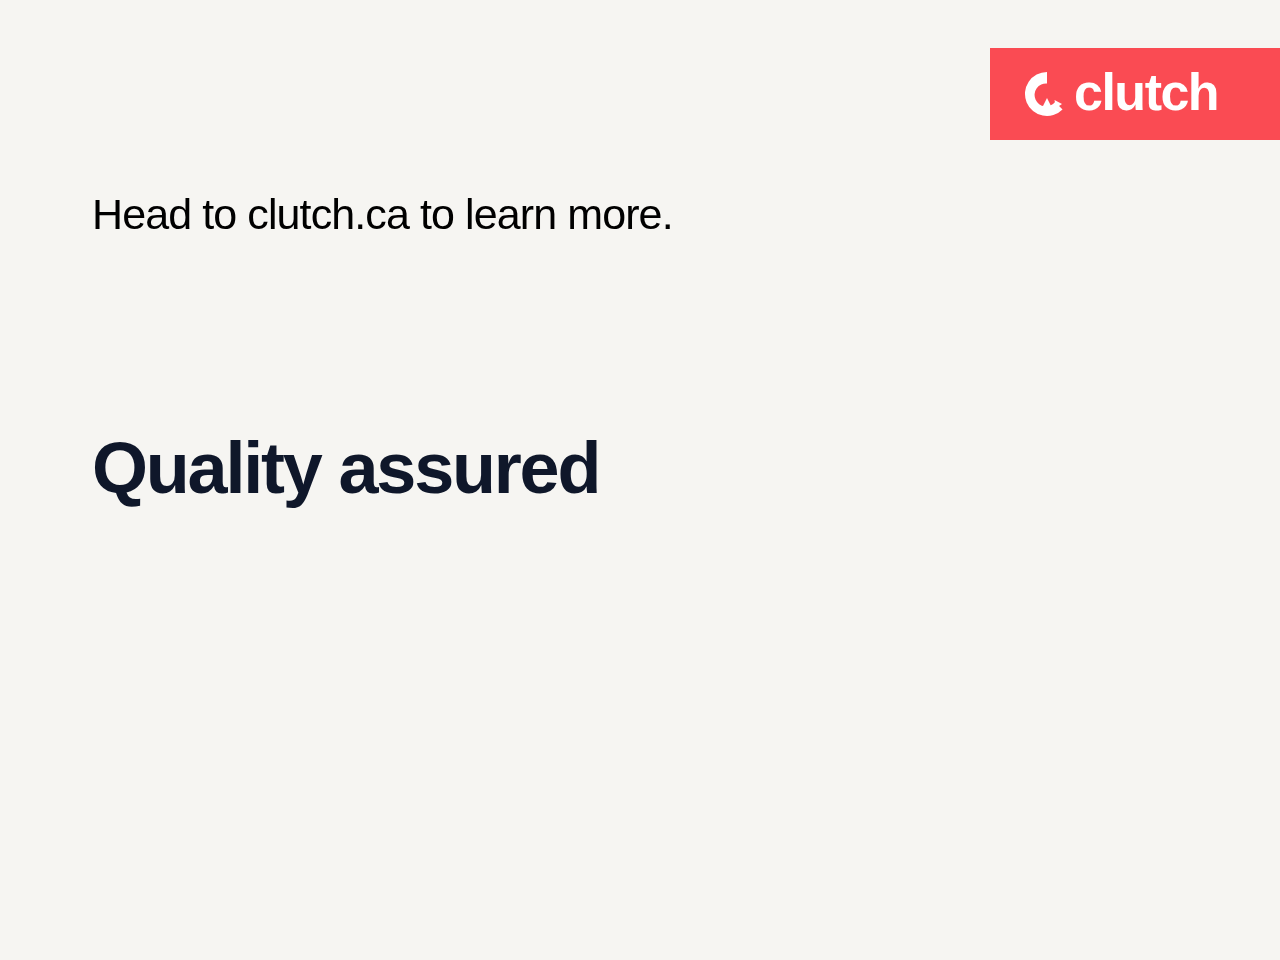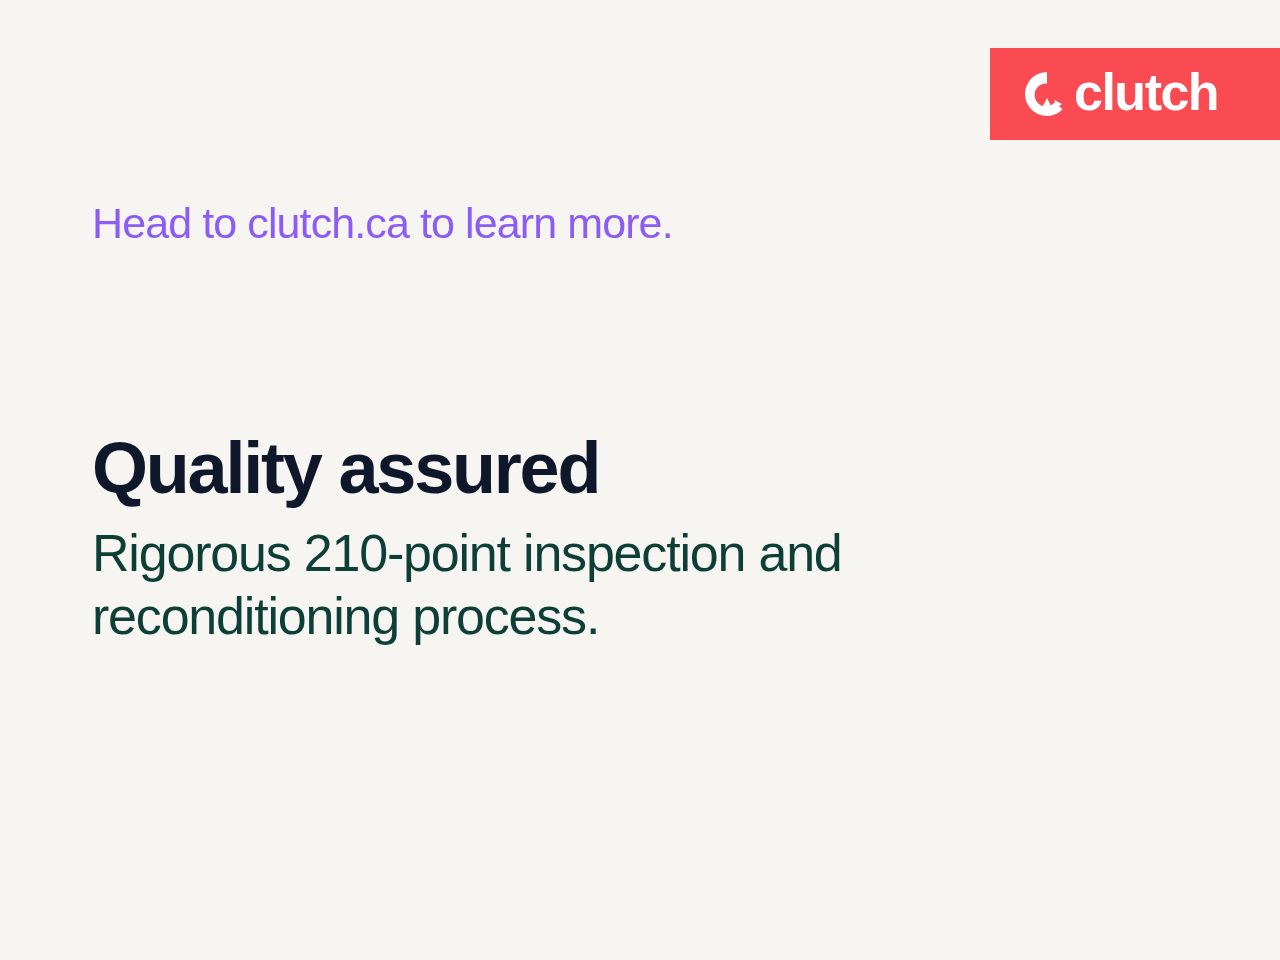--- a/index.html
+++ b/index.html
@@ -55,25 +55,25 @@
     color: #ffffff;
     line-height: 1;
     position: relative;
     top: -2px;
   }
 
   
   .eyebrow {
     position: absolute;
     left: 92px;
-    top: 199px;
+    top: 190px;
     font-size: 43px;
     font-weight: 500;
     letter-spacing: -0.9px;
-    color: #8b5cf6;
+    color: #000000;
     line-height: 1.15;
     white-space: nowrap;
   }
 
   
   .headline-group {
     position: absolute;
     left: 92px;
     top: 432px;
     width: 900px;
@@ -115,16 +115,15 @@
         <path d="M65 62 L80 70 L68 78 Z" fill="#ffffff"></path>
       </svg>
       <span class="brand-word">clutch</span>
     </div>
   </div>
 
   <div class="eyebrow">Head to clutch.ca to learn more.</div>
 
   <div class="headline-group">
     <h1 class="headline">Quality assured</h1>
-    <p class="subhead">Rigorous 210-point inspection and reconditioning process.</p>
   </div>
 
 </div>
 
 </body></html>

